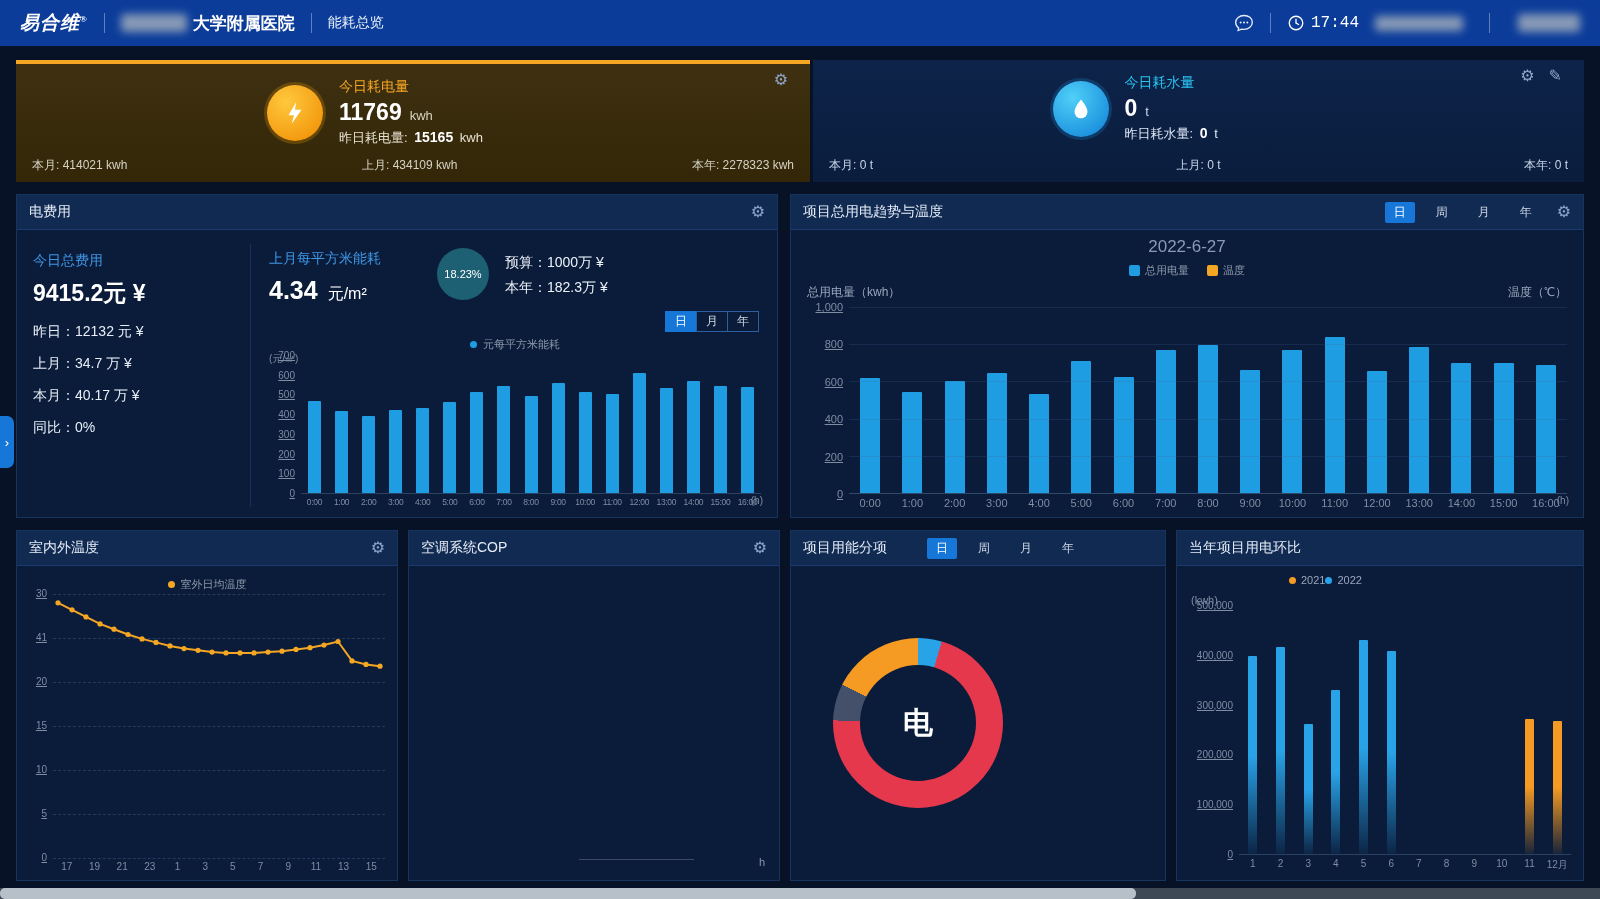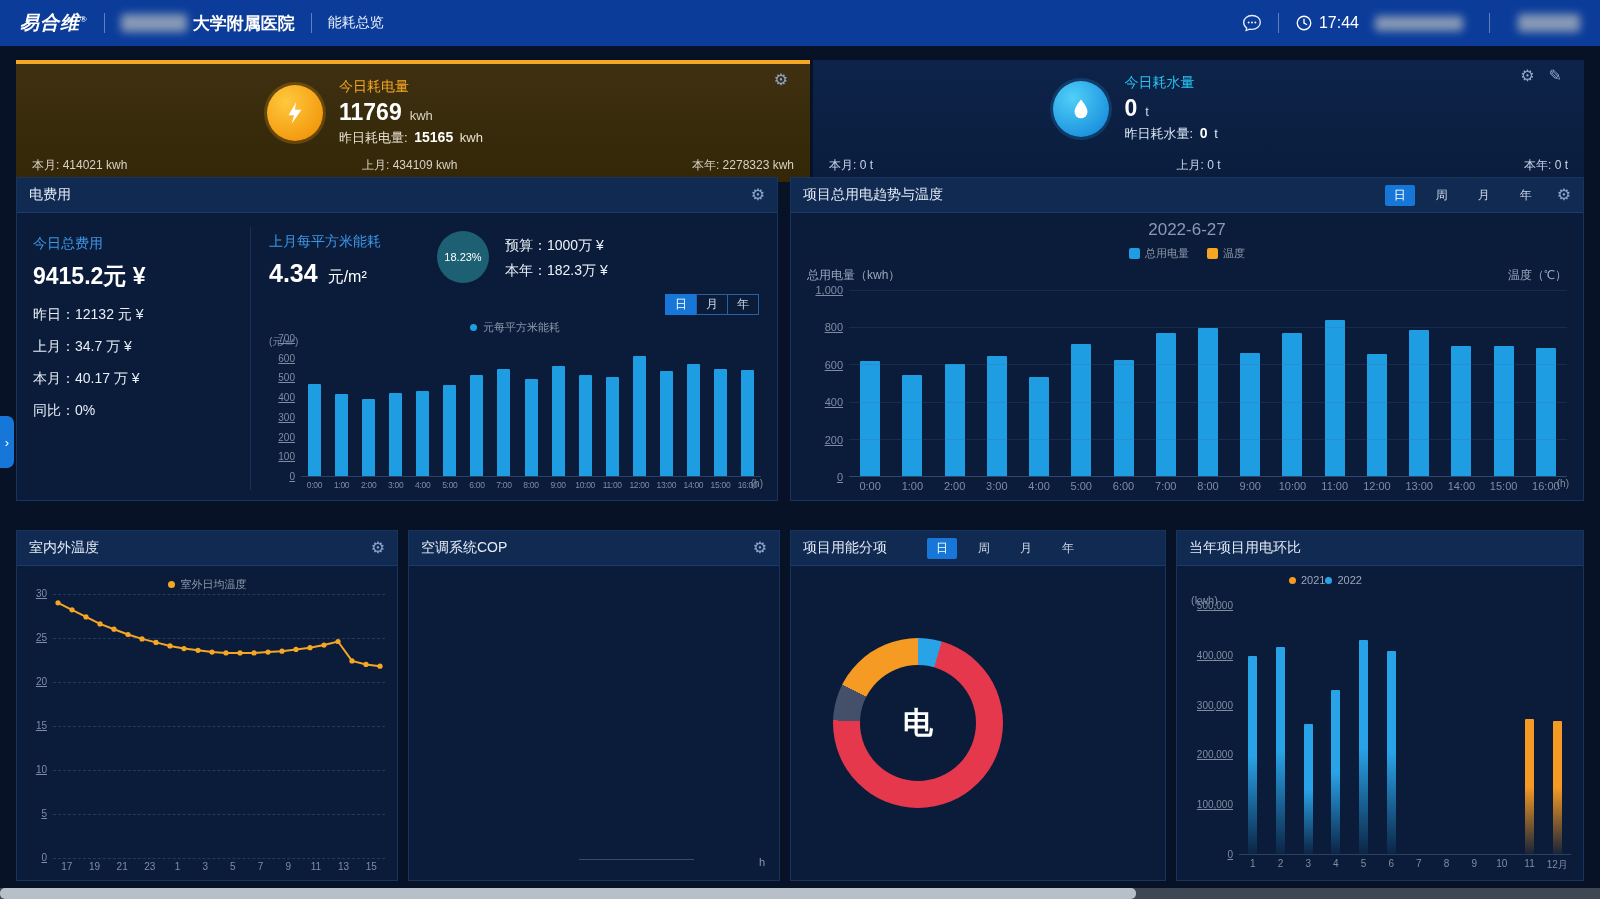--- a/index.html
+++ b/index.html
@@ -13,21 +13,21 @@
   .nav-left, .nav-right { display:flex; align-items:center; }
   .logo { color:#fff; font-size:19px; font-weight:bold; font-style:italic; letter-spacing:1px;font-family:Liberation Serif, serif; }
   .logo sup { font-size:9px; font-style:normal; }
   .v-div { width:1px; height:20px; background:rgba(255,255,255,.35); margin:0 16px; }
   .hospital { color:#fff; font-size:17px; font-weight:bold; }
   .nav-item { color:#eaf1fb; font-size:14px; cursor:pointer; }
   .blur-block { display:inline-block; background:#9daabb; border-radius:3px; filter:blur(4px); opacity:.85; }
   .bb-hosp { width:66px; height:18px; margin-right:6px; }
   .bb-user { width:88px; height:15px; margin:0 10px 0 16px; }
   .bb-side { width:62px; height:18px; margin-left:12px; }
-  .nav-time { color:#fff; font-size:16px; margin-left:6px; }
+  .nav-time { color:#fff; font-size:16px; margin-left:6px;font-family:Liberation Mono, monospace; }
   .nav-icon { display:flex; align-items:center; }
 
   
   .cards-row { position:absolute; top:60px; left:16px; right:16px; height:122px; display:flex; gap:3px; }
   .card { position:relative; }
   .card-electric { flex:0 0 794px; background:linear-gradient(180deg,#3e3011,#332708); border-top:4px solid #f5a623; }
   .card-water { flex:1; background:linear-gradient(180deg,#0d2349,#0a1d3d); }
   .card-gears { position:absolute; top:8px; right:22px; display:flex; gap:14px; }
   .gear { color:#8ea5c8; font-size:16px; cursor:pointer; line-height:1; }
   .card-center { position:absolute; top:14px; left:0; right:0; display:flex; justify-content:center; align-items:center; gap:16px; }
@@ -43,21 +43,21 @@
   .card-unit { color:#d8d3c3; font-size:13px; }
   .card-water .card-unit { color:#c9d6ea; }
   .card-yline { color:#e8e2d2; font-size:13px; margin-top:3px; }
   .card-water .card-yline { color:#dce7f5; }
   .card-yline b { color:#fff; font-size:14px; margin:0 3px; }
   .card-stats { position:absolute; left:16px; right:16px; bottom:8px; display:flex; justify-content:space-between; font-size:12px; }
   .card-electric .card-stats { color:#d6d2c4; }
   .card-water .card-stats { color:#c9d6ea; }
 
   
-  .row2 { position:absolute; top:177px; left:16px; right:16px; height:324px; display:flex; gap:12px; }
+  .row2 { position:absolute; top:194px; left:16px; right:16px; height:324px; display:flex; gap:12px; }
   .row3 { position:absolute; top:530px; left:16px; right:16px; height:351px; display:flex; gap:10px; }
   .panel { background:#0a1c3a; border:1px solid #17345f; display:flex; flex-direction:column; min-width:0; }
   .panel-header { height:35px; flex:none; background:#112a52; border-bottom:1px solid #1b3a6e;
                   display:flex; align-items:center; padding:0 12px; }
   .panel-title { color:#e4ecf7; font-size:14px; }
   .header-right { margin-left:auto; display:flex; align-items:center; gap:16px; }
   .spacer-70 { width:70px; flex:none; }
 
   .tabs-row { display:flex; gap:12px; align-items:center; }
   .tabs-row .tab { font-size:12px; color:#cfd8e6; padding:2px 9px; border-radius:2px; cursor:pointer; }
@@ -546,21 +546,21 @@
       </div>
       <div class="temp-body" data-name="temperature-panel-body">
         <div class="legend-center" data-name="temp-legend">
           <span class="dot" data-name="legend-dot" style="background: rgb(245, 166, 35);"></span>
           <span data-name="legend-label">室外日均温度</span>
         </div>
         <div class="chart temp-chart" data-name="temperature-chart">
           <div class="chart-main">
             <div class="yaxis" data-name="temp-yaxis">
                 <div class="ytick" data-name="y-tick">30</div>
-                <div class="ytick" data-name="y-tick">25</div>
+                <div class="ytick" data-name="y-tick">41</div>
                 <div class="ytick" data-name="y-tick">20</div>
                 <div class="ytick" data-name="y-tick">15</div>
                 <div class="ytick" data-name="y-tick">10</div>
                 <div class="ytick" data-name="y-tick">5</div>
                 <div class="ytick" data-name="y-tick">0</div>
               </div>
             <div class="plot" data-name="temp-plot">
                 <div class="gridline dashed" data-name="gridline" style="top: 0%;"></div>
                 <div class="gridline dashed" data-name="gridline" style="top: 16.6667%;"></div>
                 <div class="gridline dashed" data-name="gridline" style="top: 33.3333%;"></div>

